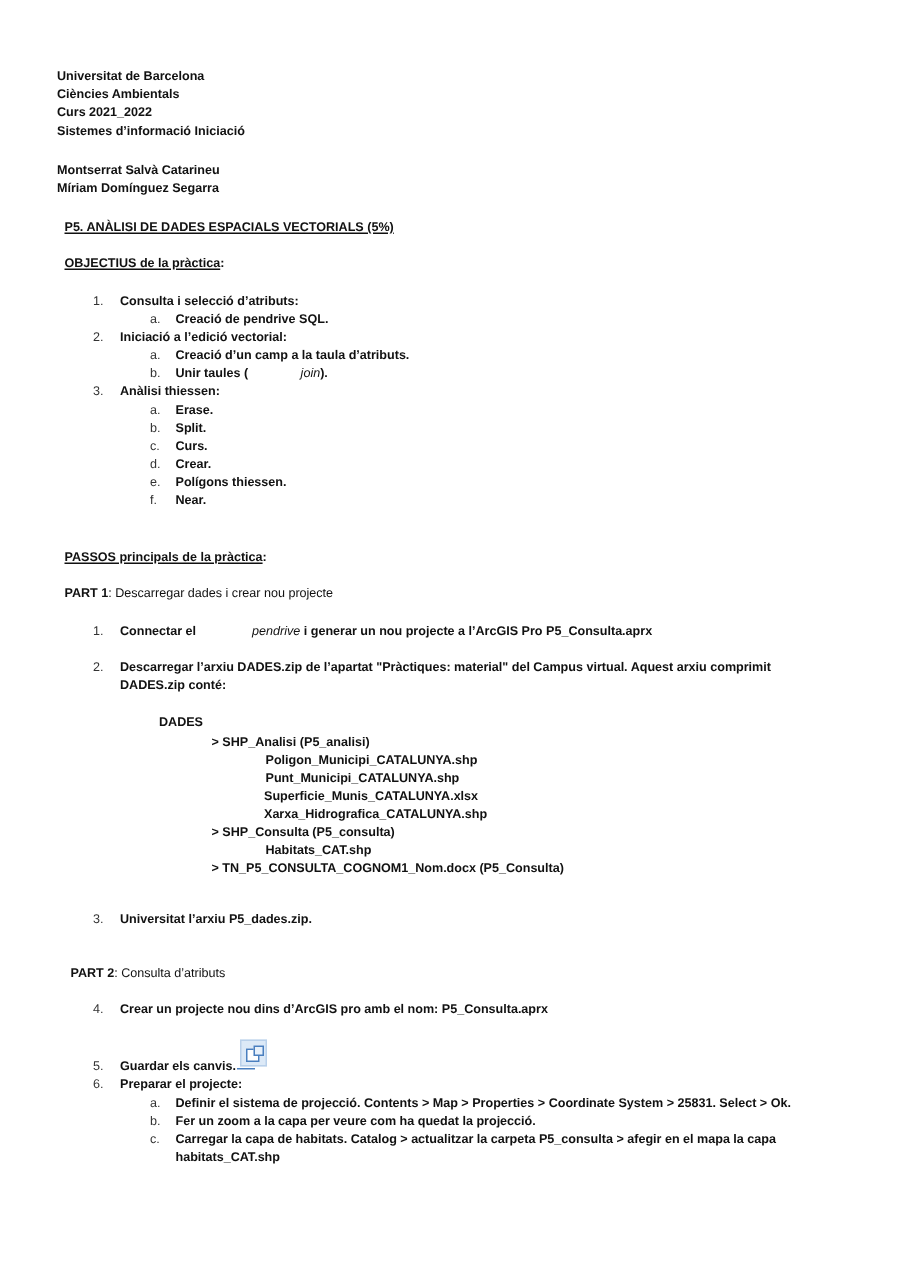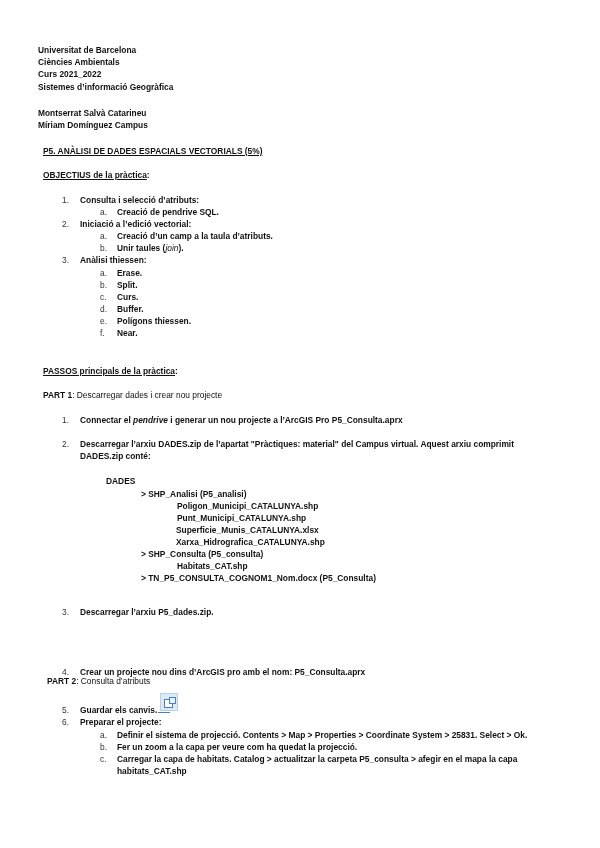--- a/index.html
+++ b/index.html
@@ -1,39 +1,39 @@
 <!DOCTYPE html>
 <html><head>
 <meta charset="utf-8">
 <style>
   html, body { margin:0; padding:0; background:#ffffff; }
   body { width:600px; height:848px; position:relative; overflow:hidden;
          font-family:"Liberation Sans", sans-serif; font-size:8.4px; color:#111; }
   .abs { position:absolute; white-space:nowrap; line-height:11px; }
   .b { font-weight:bold; }
   .u { text-decoration:underline;text-align:right; }
-  .it { font-style:italic; }
+  .it { font-style:italic;margin-left:35px; }
   .num { position:absolute; font-weight:normal; color:#333; }
   .save-icon { position:absolute; left:160px; top:693px; width:16px; height:16px;
                background:#dce9f7; border:1px solid #b9d0ea; }
   .save-icon::before { content:""; position:absolute; left:3px; top:5px; width:7px; height:7px;
                border:1px solid #4a7fbf; background:#fff; }
   .save-icon::after { content:""; position:absolute; left:8px; top:3px; width:5px; height:5px;
                border:1px solid #4a7fbf; background:#e8f1fb; }
   .save-line { position:absolute; left:158px; top:712px; width:12px; height:1px; background:#4a7fbf; }
 </style>
 </head>
 <body>
 
 <div class="abs b" style="left:38px;top:45px">Universitat de Barcelona</div>
 <div class="abs b" style="left:38px;top:57px">Ciències Ambientals</div>
 <div class="abs b" style="left:38px;top:69px">Curs 2021_2022</div>
-<div class="abs b" style="left:38px;top:82px">Sistemes d’informació Geogràfica</div>
+<div class="abs b" style="left:38px;top:82px">Sistemes d’informació Iniciació</div>
 <div class="abs b" style="left:38px;top:108px">Montserrat Salvà Catarineu</div>
-<div class="abs b" style="left:38px;top:120px">Míriam Domínguez Campus</div>
+<div class="abs b" style="left:38px;top:120px">Míriam Domínguez Segarra</div>
 
 <div class="abs b u" style="left:43px;top:146px">P5. ANÀLISI DE DADES ESPACIALS VECTORIALS (5%)</div>
 
 <div class="abs b" style="left:43px;top:170px"><span class="u">OBJECTIUS de la pràctica</span><span>:</span></div>
 
 <div>
   <span class="abs num" style="left:62px;top:195px">1.</span>
   <span class="abs b" style="left:80px;top:195px">Consulta i selecció d’atributs:</span>
   <span class="abs num" style="left:100px;top:207px">a.</span>
   <span class="abs b" style="left:117px;top:207px">Creació de pendrive SQL.</span>
@@ -47,54 +47,54 @@
 
   <span class="abs num" style="left:62px;top:255px">3.</span>
   <span class="abs b" style="left:80px;top:255px">Anàlisi thiessen:</span>
   <span class="abs num" style="left:100px;top:268px">a.</span>
   <span class="abs b" style="left:117px;top:268px">Erase.</span>
   <span class="abs num" style="left:100px;top:280px">b.</span>
   <span class="abs b" style="left:117px;top:280px">Split.</span>
   <span class="abs num" style="left:100px;top:292px">c.</span>
   <span class="abs b" style="left:117px;top:292px">Curs.</span>
   <span class="abs num" style="left:100px;top:304px">d.</span>
-  <span class="abs b" style="left:117px;top:304px">Buffer.</span>
+  <span class="abs b" style="left:117px;top:304px">Crear.</span>
   <span class="abs num" style="left:100px;top:316px">e.</span>
   <span class="abs b" style="left:117px;top:316px">Polígons thiessen.</span>
   <span class="abs num" style="left:100px;top:328px">f.</span>
   <span class="abs b" style="left:117px;top:328px">Near.</span>
 </div>
 
 <div class="abs b" style="left:43px;top:366px"><span class="u">PASSOS principals de la pràctica</span><span>:</span></div>
 
 <div class="abs" style="left:43px;top:390px"><span class="b">PART 1</span><span>: Descarregar dades i crear nou projecte</span></div>
 
 <span class="abs num" style="left:62px;top:415px">1.</span>
-<span class="abs b" style="left:80px;top:415px"><span>Connectar el </span><span class="it" style="font-weight:bold">pendrive</span><span> i generar un nou projecte a l’ArcGIS Pro P5_Consulta.aprx</span></span>
+<span class="abs b" style="left:80px;top:415px"><span>Connectar el </span><span class="it" style="font-weight:normal">pendrive</span><span> i generar un nou projecte a l’ArcGIS Pro P5_Consulta.aprx</span></span>
 
 <span class="abs num" style="left:62px;top:439px">2.</span>
 <span class="abs b" style="left:80px;top:439px">Descarregar l’arxiu DADES.zip de l’apartat "Pràctiques: material" del Campus virtual.  Aquest arxiu comprimit</span>
 <span class="abs b" style="left:80px;top:451px">DADES.zip conté:</span>
 
 <div>
   <span class="abs b" style="left:106px;top:476px">DADES</span>
   <span class="abs b" style="left:141px;top:489px">&gt; SHP_Analisi (P5_analisi)</span>
   <span class="abs b" style="left:177px;top:501px">Poligon_Municipi_CATALUNYA.shp</span>
   <span class="abs b" style="left:177px;top:513px">Punt_Municipi_CATALUNYA.shp</span>
   <span class="abs b" style="left:176px;top:525px">Superficie_Munis_CATALUNYA.xlsx</span>
   <span class="abs b" style="left:176px;top:537px">Xarxa_Hidrografica_CATALUNYA.shp</span>
   <span class="abs b" style="left:141px;top:549px">&gt; SHP_Consulta (P5_consulta)</span>
   <span class="abs b" style="left:177px;top:561px">Habitats_CAT.shp</span>
   <span class="abs b" style="left:141px;top:573px">&gt; TN_P5_CONSULTA_COGNOM1_Nom.docx (P5_Consulta)</span>
 </div>
 
 <span class="abs num" style="left:62px;top:607px">3.</span>
-<span class="abs b" style="left:80px;top:607px">Descarregar l’arxiu P5_dades.zip.</span>
+<span class="abs b" style="left:80px;top:607px">Universitat l’arxiu P5_dades.zip.</span>
 
-<div class="abs" style="left:47px;top:676px"><span class="b">PART 2</span><span>: Consulta d’atributs</span></div>
+<div class="abs" style="left:47px;top:643px"><span class="b">PART 2</span><span>: Consulta d’atributs</span></div>
 
 <span class="abs num" style="left:62px;top:667px">4.</span>
 <span class="abs b" style="left:80px;top:667px">Crear un projecte nou dins d’ArcGIS pro amb el nom: P5_Consulta.aprx</span>
 
 <span class="abs num" style="left:62px;top:705px">5.</span>
 <span class="abs b" style="left:80px;top:705px">Guardar els canvis.</span>
 <div class="save-icon"></div>
 <div class="save-line"></div>
 
 <span class="abs num" style="left:62px;top:717px">6.</span>

